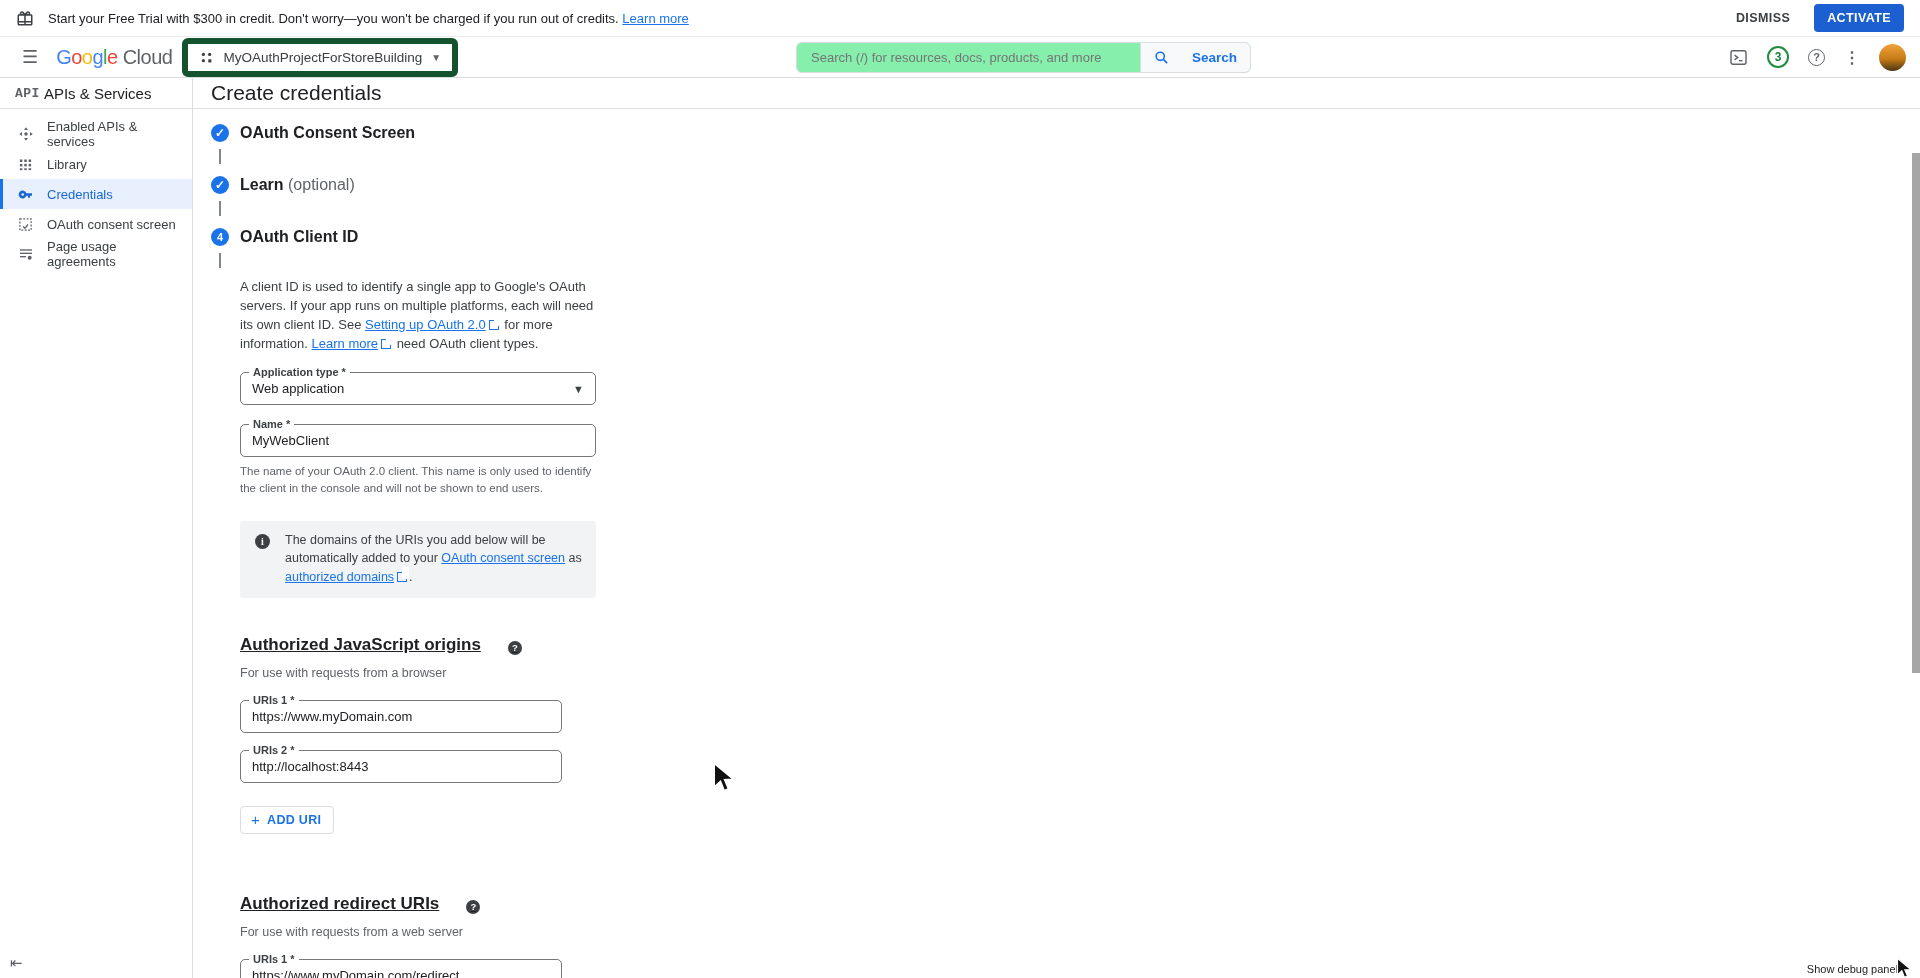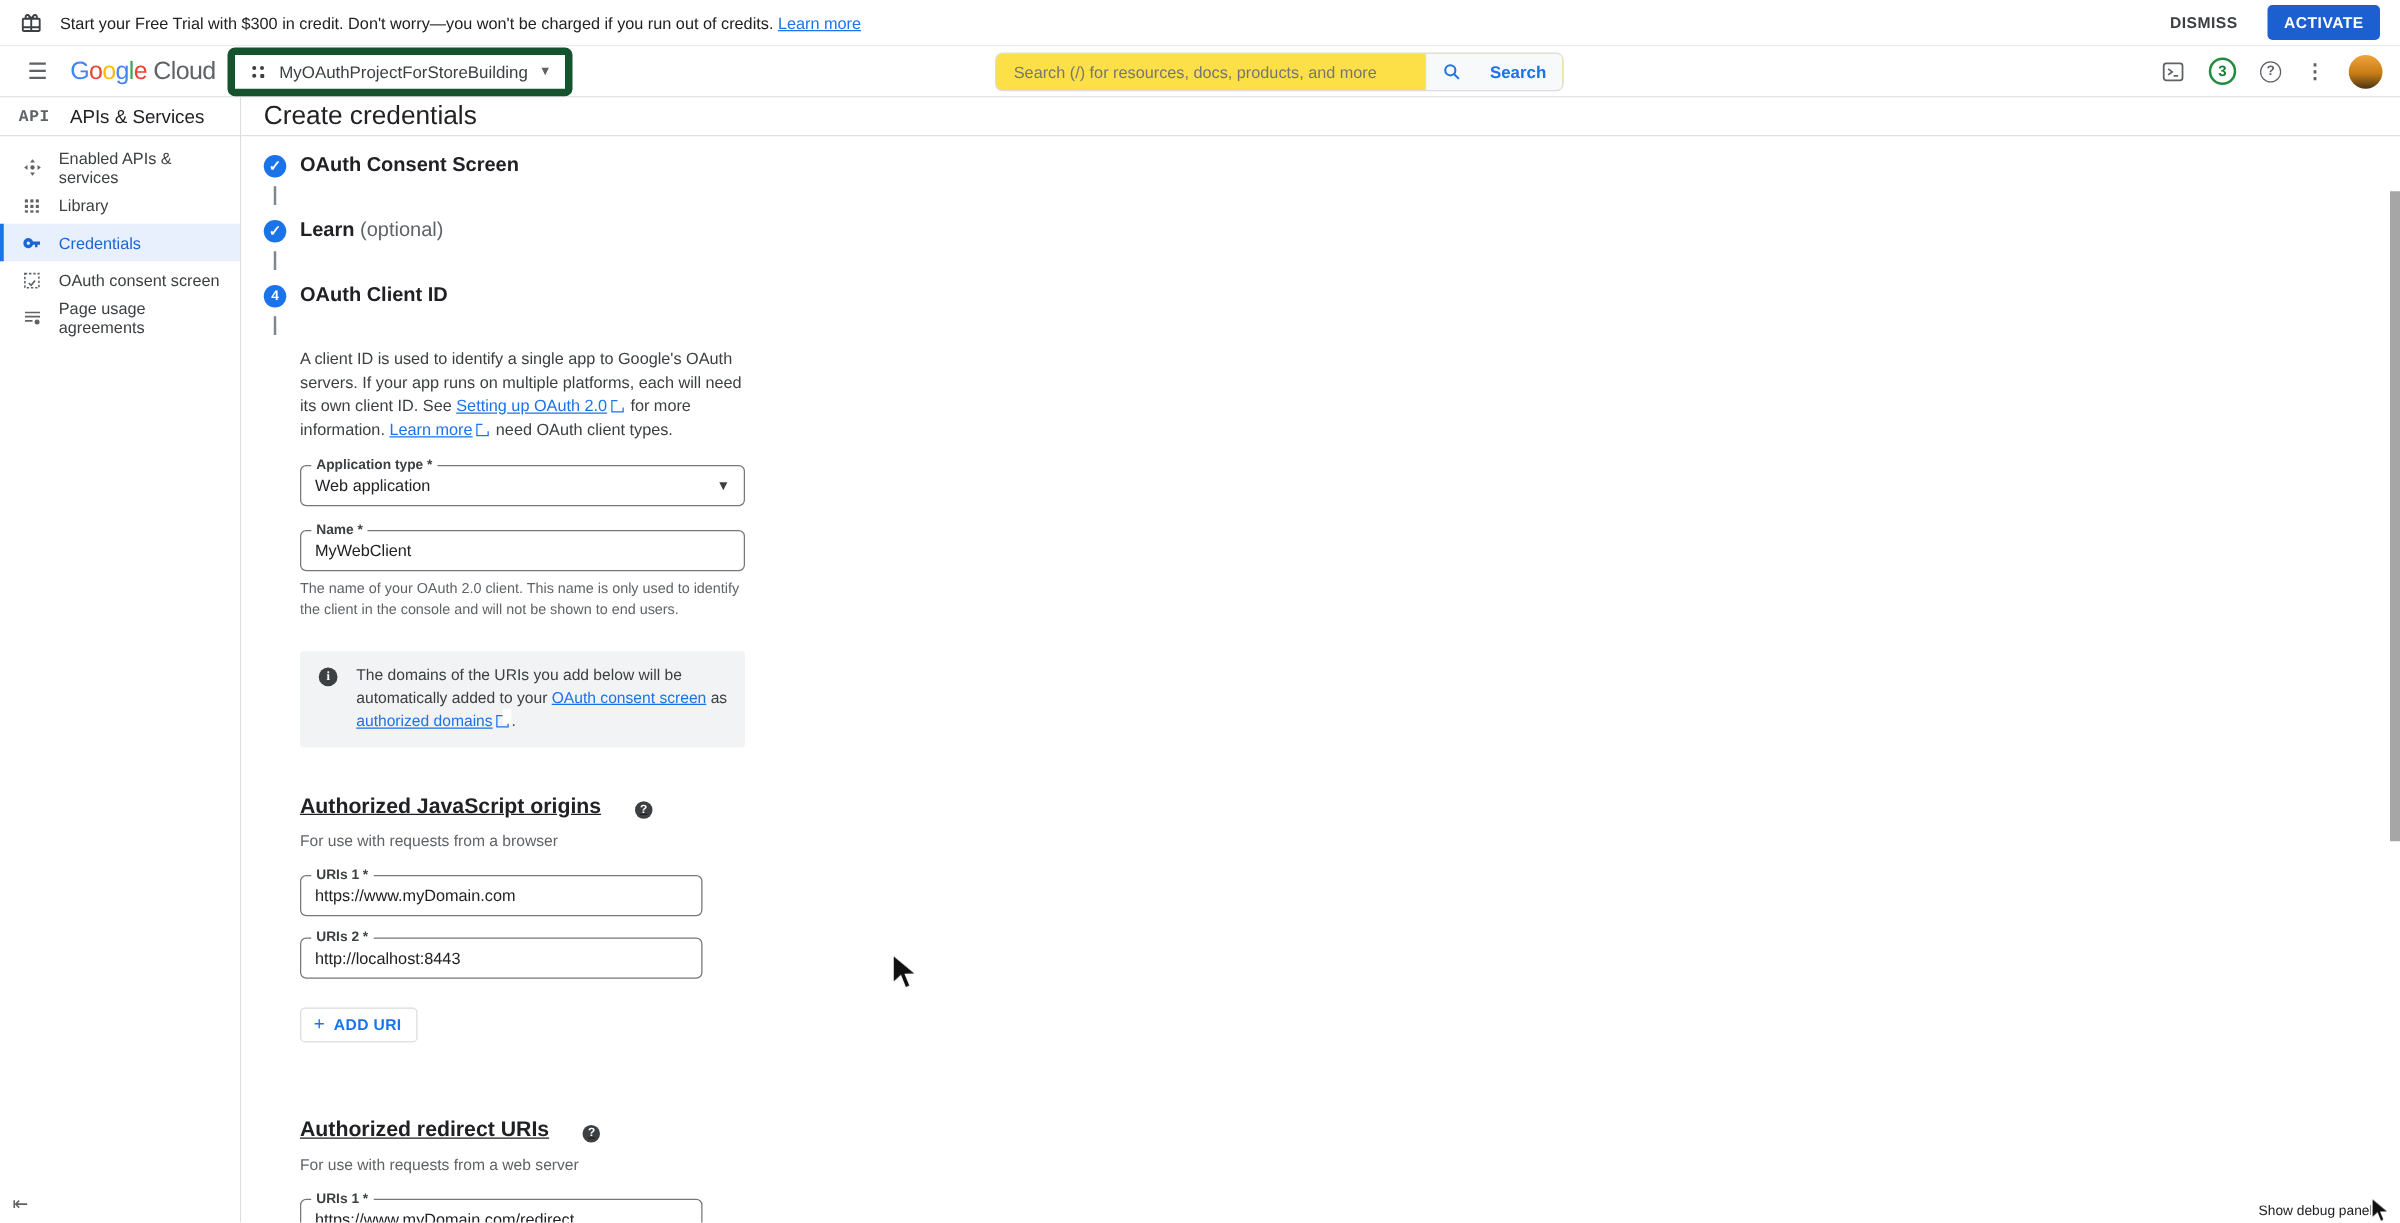--- a/index.html
+++ b/index.html
@@ -22,40 +22,40 @@
             border-bottom:1px solid #dadce0; position:relative; background:#fff; }
   .hamburger { font-size:18px; color:#5f6368; padding:2px 8px; cursor:pointer; background:none; border:none; }
   .logo { font-size:20px; letter-spacing:-0.5px; display:flex; align-items:center; gap:5px; cursor:pointer; }
   .logo .g1{color:#4285F4}.logo .g2{color:#EA4335}.logo .g3{color:#FBBC05}
   .logo .g4{color:#4285F4}.logo .g5{color:#34A853}.logo .g6{color:#EA4335}
   .logo-cloud { color:#5f6368; }
   .project-btn { display:flex; align-items:center; gap:9px; border:6px solid #14532d; border-radius:6px;
                  padding:6px 11px; font-size:13.5px; color:#3c4043; background:#fff; cursor:pointer; }
   .caret { font-size:10px; color:#5f6368; }
   .searchbar { position:absolute; left:796px; top:5px; width:455px; height:31px; display:flex;
-               border:1px solid #dadce0; border-radius:6px; background:#fde047; overflow:hidden; }
+               border:1px solid #dadce0; border-radius:6px; background:#86efac; overflow:hidden; }
   .search-input { flex:1; border:none; outline:none; background:transparent; padding:0 14px;
                   font-size:13px; color:#5f6368; font-family:"Liberation Sans",sans-serif; }
   .search-btn { display:flex; align-items:center; gap:23px; padding:0 13px; border-left:1px solid #dadce0;
                 color:#1a73e8; font-size:13.5px; font-weight:700; background:#f8f9fa; border-top:none;
                 border-bottom:none; border-right:none; cursor:pointer; }
   .appbar-right { margin-left:auto; display:flex; align-items:center; gap:19px; }
   .iconbtn { background:none; border:none; cursor:pointer; display:flex; align-items:center; color:#5f6368; }
   .count-badge { width:22px; height:22px; border:2px solid #1e8e3e; border-radius:50%; color:#188038;
                  font-size:12px; font-weight:700; display:flex; align-items:center; justify-content:center; }
   .help-circle { width:17px; height:17px; border:1.6px solid #5f6368; border-radius:50%;
                  font-size:11px; font-weight:700; color:#5f6368; display:flex; align-items:center; justify-content:center; }
   .dots { font-size:16px; font-weight:700; color:#5f6368; }
   .avatar { width:27px; height:27px; border-radius:50%;
             background:linear-gradient(180deg,#f2a33a 0%,#c77c17 55%,#4a3413 100%); }
 
   
   .bodyrow { display:flex; height:900px; }
   .sidebar { width:193px; border-right:1px solid #dadce0; position:relative; background:#fff; flex:none; }
-  .sb-head { display:flex; align-items:center; gap:16px; height:31px; padding:0 15px;
+  .sb-head { display:flex; align-items:center; gap:4px; height:31px; padding:0 15px;
              border-bottom:1px solid #e0e0e0; }
   .sb-logo { font-family:"Liberation Mono",monospace; font-size:13px; font-weight:700;
              letter-spacing:.5px; color:#5f6368; }
   .sb-title { font-size:15px; color:#202124; white-space:nowrap; }
   .sb-items { padding-top:10px; }
   .sb-item { display:flex; align-items:center; gap:13px; height:30px; padding:0 15px;
              font-size:13px; color:#3c4043; cursor:pointer; border-left:3px solid transparent; }
   .sb-item.selected { background:#e8f0fe; color:#1967d2; border-left:3px solid #1a73e8; }
   .sb-item .sbicon { width:16px; height:16px; flex:none; display:flex; align-items:center; }
   .collapse-btn { position:absolute; left:10px; bottom:6px; background:none; border:none;

